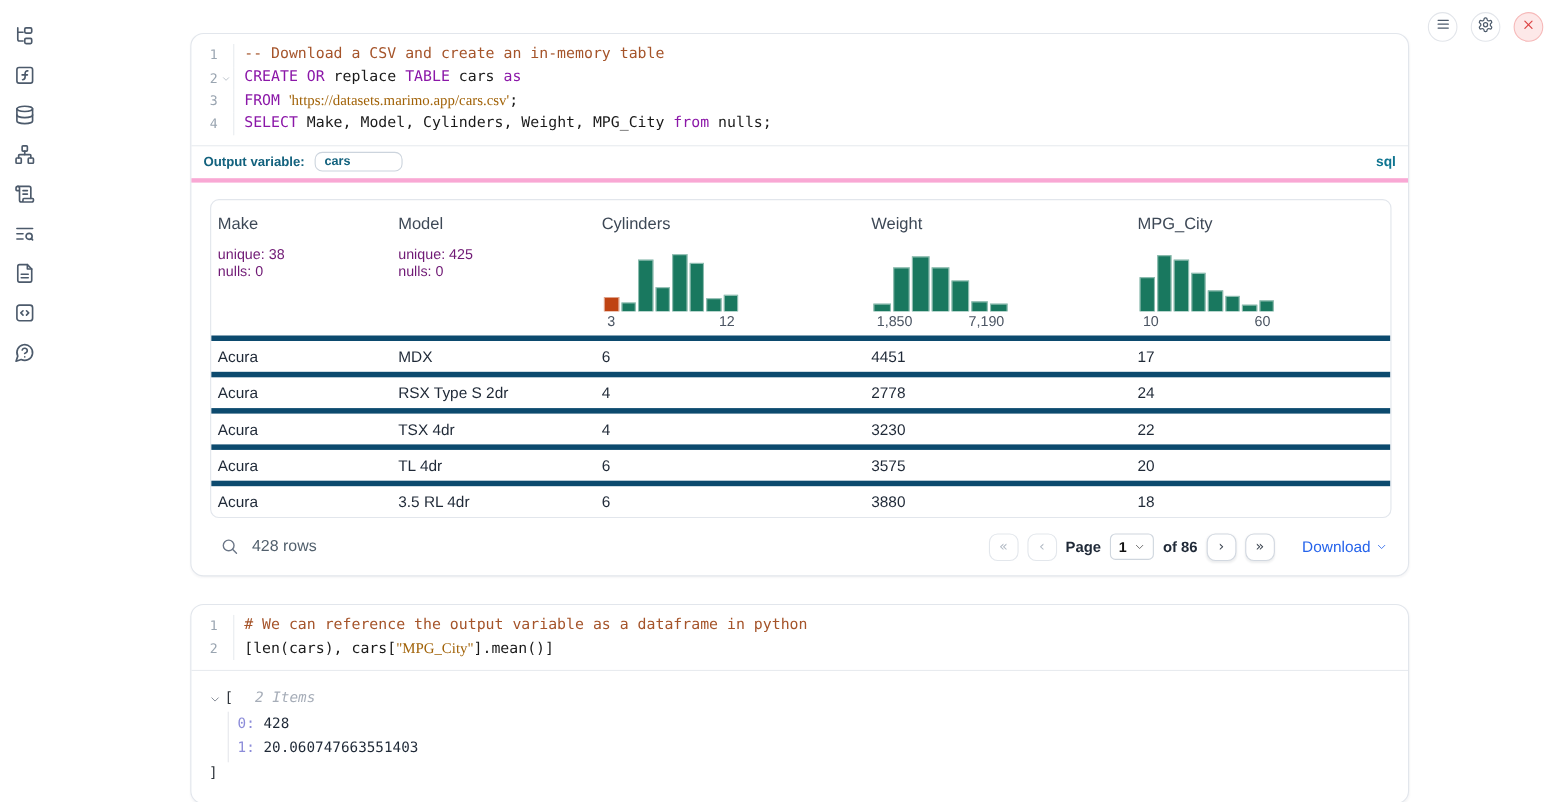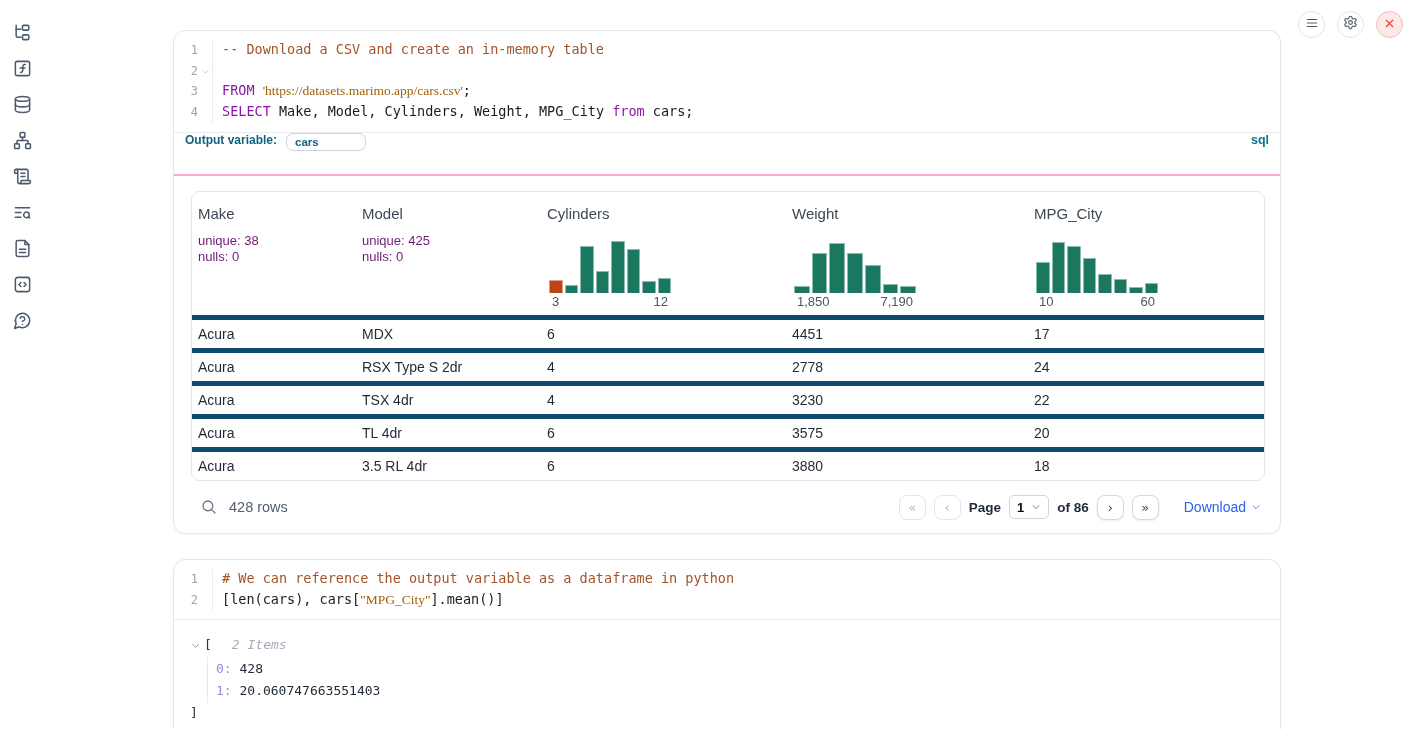--- a/index.html
+++ b/index.html
@@ -27,21 +27,21 @@
   .gut { flex:0 0 39px; display:flex; border-right:1px solid #e8ebef; }
   .lnum { flex:1; text-align:right; color:#9aa5b1; font-size:12px; padding-top:1px; }
   .fold { flex:0 0 14px; display:flex; align-items:center; justify-content:center; color:#9aa5b1; }
   .fold svg { stroke:#9aa5b1; fill:none; stroke-width:1.6; }
   .code-content { padding-left:9px; color:#1a1a1a; }
   .tok-comment { color:#a5542a; }
   .tok-keyword { color:#8b17a8; }
   .tok-string  { color:#a16207;font-family:Liberation Serif, serif; }
   .tok-plain   { color:#1a1a1a; }
 
-  .outvar-band { display:flex; align-items:flex-start; height:44px; border-top:1px solid #e8ebef; border-bottom:2px solid #f9a8d4; padding:0 11px; }
+  .outvar-band { display:flex; align-items:center; height:34px; border-top:1px solid #e8ebef; border-bottom:4px solid #f9a8d4; padding:0 11px; }
   .outvar-label { font-size:12px; font-weight:bold; color:#13627e; }
   .outvar-input { margin-left:9px; width:80px; height:18px; border:1px solid #ccd4dd; border-radius:7px; padding:0 8px; font-family:"Liberation Sans",sans-serif; font-size:11.5px; font-weight:bold; color:#13627e; outline:none; background:#fff; }
   .lang-badge { margin-left:auto; font-size:12.5px; font-weight:bold; color:#0e7490; cursor:pointer; }
 
   .output-section { padding:15px 17px 7px 17px; }
 
   
   .dt { border:1px solid #e2e6ec; border-radius:8px; overflow:hidden; width:1074px; }
   .dt-grid { display:grid; grid-template-columns:164px 185px 245px 242px 1fr; }
   .thead { height:123px; }
@@ -179,23 +179,23 @@
   </div>
 </div>
 
 <div class="main">
 
   <div class="cell">
     <div class="code-area" id="sql-code">
         <div class="code-line"><div class="gut"><span class="lnum">1</span><span class="fold"></span></div><span class="code-content"><span class="tok-comment">-- Download a CSV and create an in-memory table</span></span></div>
         <div class="code-line"><div class="gut"><span class="lnum">2</span><span class="fold"><svg width="9" height="9" viewBox="0 0 24 24">
                 <path d="m5 9 7 7 7-7"></path>
-              </svg></span></div></div>
+              </svg></span></div><span class="code-content"><span class="tok-keyword">CREATE OR</span><span class="tok-plain"> replace </span><span class="tok-keyword">TABLE</span><span class="tok-plain"> cars </span><span class="tok-keyword">as</span></span></div>
         <div class="code-line"><div class="gut"><span class="lnum">3</span><span class="fold"></span></div><span class="code-content"><span class="tok-keyword">FROM</span><span class="tok-plain"> </span><span class="tok-string">'https://datasets.marimo.app/cars.csv'</span><span class="tok-plain">;</span></span></div>
-        <div class="code-line"><div class="gut"><span class="lnum">4</span><span class="fold"></span></div><span class="code-content"><span class="tok-keyword">SELECT</span><span class="tok-plain"> Make, Model, Cylinders, Weight, MPG_City </span><span class="tok-keyword">from</span><span class="tok-plain"> cars;</span></span></div>
+        <div class="code-line"><div class="gut"><span class="lnum">4</span><span class="fold"></span></div><span class="code-content"><span class="tok-keyword">SELECT</span><span class="tok-plain"> Make, Model, Cylinders, Weight, MPG_City </span><span class="tok-keyword">from</span><span class="tok-plain"> nulls;</span></span></div>
       </div>
     <div class="outvar-band">
       <span class="outvar-label">Output variable:</span>
       <input class="outvar-input" value="cars" style="">
       <span class="lang-badge">sql</span>
     </div>
 
     <div class="output-section">
       <div class="dt">
         <div class="dt-grid thead" id="table-head">

